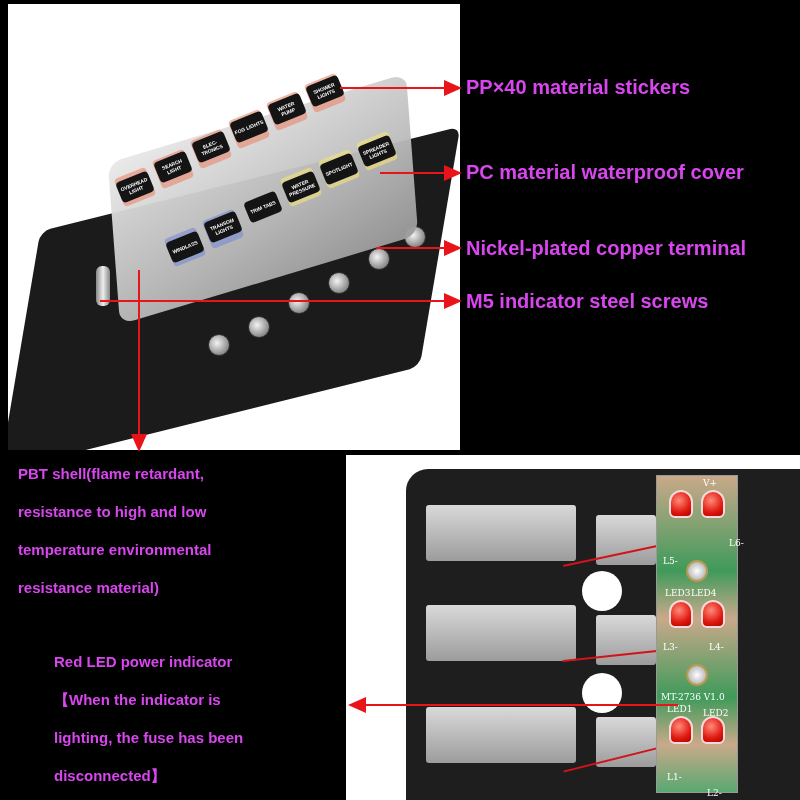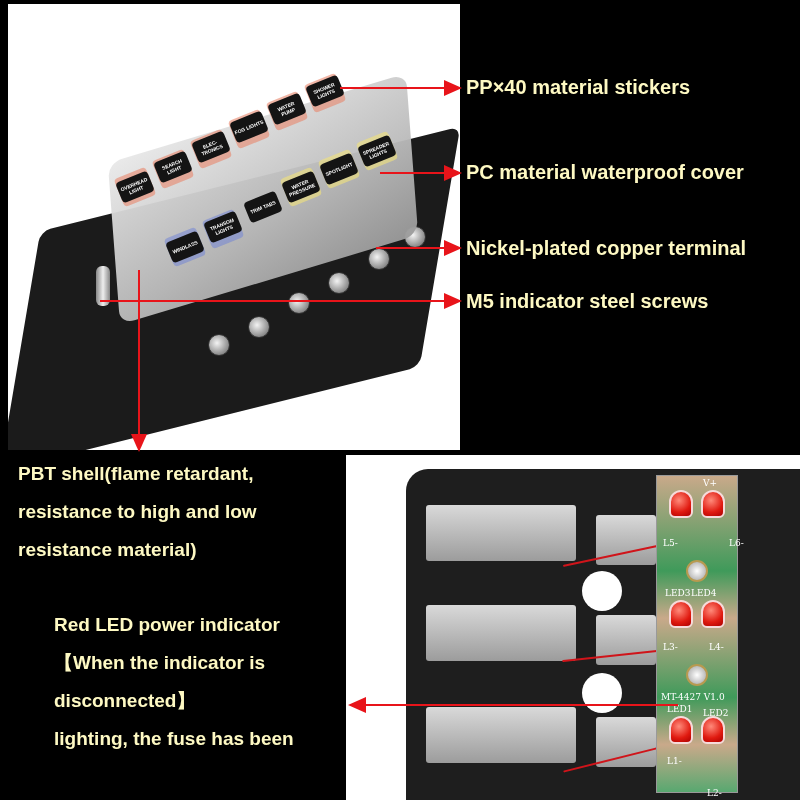--- a/index.html
+++ b/index.html
@@ -3,23 +3,23 @@
 <meta charset="utf-8">
 <style>
   * { box-sizing: border-box; margin: 0; padding: 0; }
   html, body { width: 800px; height: 800px; background: #000; overflow: hidden; }
   body { position: relative; font-family: "Liberation Sans", sans-serif; }
 
   .panel { position: absolute; background: #fff; overflow: hidden; }
   #panel-top { left: 8px; top: 4px; width: 452px; height: 446px; }
   #panel-bottom { left: 346px; top: 455px; width: 454px; height: 345px; }
 
-  .label { position: absolute; color: #fef9c3; font-weight: bold; white-space: nowrap; }
+  .label { position: absolute; color: #d946ef; font-weight: bold; white-space: nowrap; }
   .callout { font-size: 20px; }
-  .para { font-size: 19px; line-height: 38px; }
+  .para { font-size: 15px; line-height: 38px; }
 
   .arrow-h { position: absolute; height: 2px; background: #e8141a; }
   .arrow-h .head { position: absolute; right: -2px; top: -7px; width: 0; height: 0;
     border-top: 8px solid transparent; border-bottom: 8px solid transparent; border-left: 18px solid #e8141a; }
   .arrow-h.left .head { right: auto; left: -2px; border-left: none; border-right: 18px solid #e8141a; }
   .arrow-v { position: absolute; width: 2px; background: #e8141a; }
   .arrow-v .head { position: absolute; bottom: -2px; left: -7px; width: 0; height: 0;
     border-left: 8px solid transparent; border-right: 8px solid transparent; border-top: 18px solid #e8141a; }
 
   
@@ -106,63 +106,64 @@
   </div>
 
 <div class="label callout" style="left:466px;top:76px;">PP×40 material stickers</div>
 <div class="label callout" style="left:466px;top:161px;">PC material waterproof cover</div>
 <div class="label callout" style="left:466px;top:237px;">Nickel-plated copper terminal</div>
 <div class="label callout" style="left:466px;top:290px;">M5 indicator steel screws</div>
 
 <div class="label para" style="left:18px;top:455px;">
   <div>PBT shell(flame retardant,</div>
   <div>resistance to high and low</div>
+  <div>temperature environmental</div>
   <div>resistance material)</div>
 </div>
 
-<div class="label para" style="left:54px;top:606px;">
+<div class="label para" style="left:54px;top:643px;">
   <div>Red LED power indicator</div>
   <div>【When the indicator is</div>
+  <div>lighting, the fuse has been</div>
   <div>disconnected】</div>
-  <div>lighting, the fuse has been</div>
 </div>
 
 <div id="panel-bottom" class="panel">
   <div class="grid-bg"></div>
   <div class="blade" style="left:80px;top:50px;width:150px;height:56px;"></div>
   <div class="blade" style="left:80px;top:150px;width:150px;height:56px;"></div>
   <div class="blade" style="left:80px;top:252px;width:150px;height:56px;"></div>
   <div class="blade" style="left:250px;top:60px;width:60px;height:50px;"></div>
   <div class="blade" style="left:250px;top:160px;width:60px;height:50px;"></div>
   <div class="blade" style="left:250px;top:262px;width:60px;height:50px;"></div>
   <div class="hole" style="left:236px;top:116px;"></div>
   <div class="hole" style="left:236px;top:218px;"></div>
   <div class="wire" style="left:216px;top:100px;width:96px;transform:rotate(-12deg);"></div>
   <div class="wire" style="left:216px;top:200px;width:96px;transform:rotate(-6deg);"></div>
   <div class="wire" style="left:216px;top:304px;width:96px;transform:rotate(-14deg);"></div>
 
   <div class="pcb">
     <span class="pcb-text" style="left:46px;top:2px;">V+</span>
     <div class="led" style="left:12px;top:14px;"></div>
     <div class="led" style="left:44px;top:14px;"></div>
-    <span class="pcb-text" style="left:6px;top:62px;">L5-</span>
+    <span class="pcb-text" style="left:6px;top:80px;">L5-</span>
     <span class="pcb-text" style="left:52px;top:62px;margin-left:20px;">L6-</span>
     <div class="pcb-screw" style="left:29px;top:84px;"></div>
     <span class="pcb-text" style="left:8px;top:112px;">LED3</span>
     <span class="pcb-text" style="left:34px;top:112px;">LED4</span>
     <div class="led" style="left:12px;top:124px;"></div>
     <div class="led" style="left:44px;top:124px;"></div>
     <span class="pcb-text" style="left:6px;top:166px;">L3-</span>
     <span class="pcb-text" style="left:52px;top:166px;">L4-</span>
     <div class="pcb-screw" style="left:29px;top:188px;"></div>
-    <span class="pcb-text" style="left:4px;top:216px;">MT-4427 V1.0</span>
+    <span class="pcb-text" style="left:4px;top:216px;">MT-2736 V1.0</span>
     <span class="pcb-text" style="left:10px;top:228px;">LED1</span>
     <span class="pcb-text" style="left:46px;top:232px;">LED2</span>
     <div class="led" style="left:12px;top:240px;"></div>
     <div class="led" style="left:44px;top:240px;"></div>
-    <span class="pcb-text" style="left:10px;top:280px;">L1-</span>
+    <span class="pcb-text" style="left:10px;top:296px;">L1-</span>
     <span class="pcb-text" style="left:50px;top:280px;margin-top:32px;">L2-</span>
   </div>
 </div>
 
 <div class="arrow-h left" style="left:350px;top:704px;width:328px;">
     <span class="head"></span>
   </div>
 
 </body></html>

